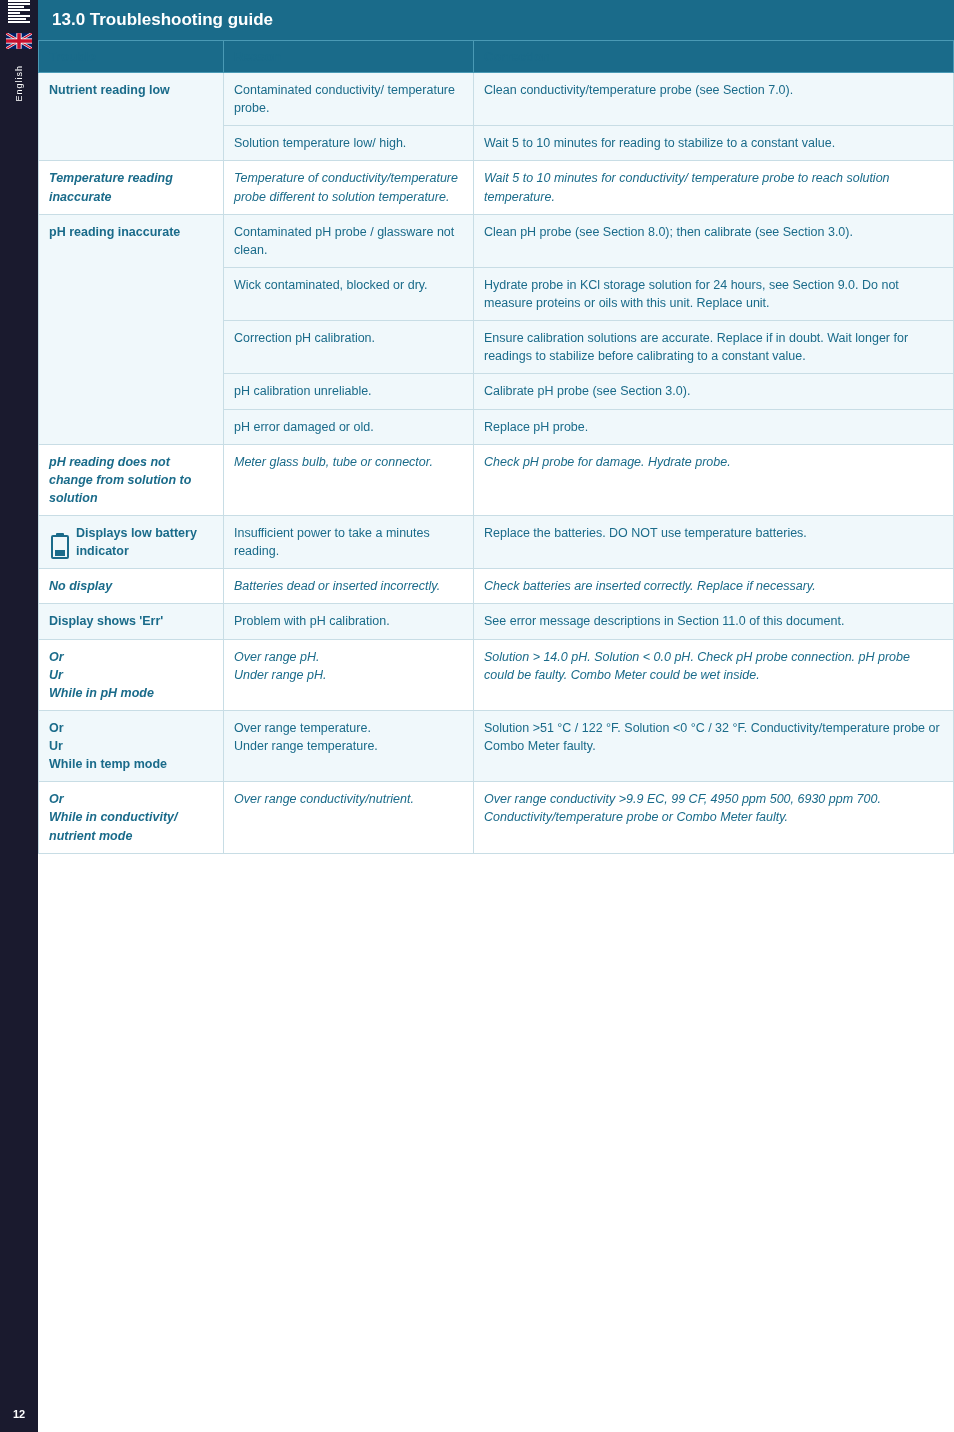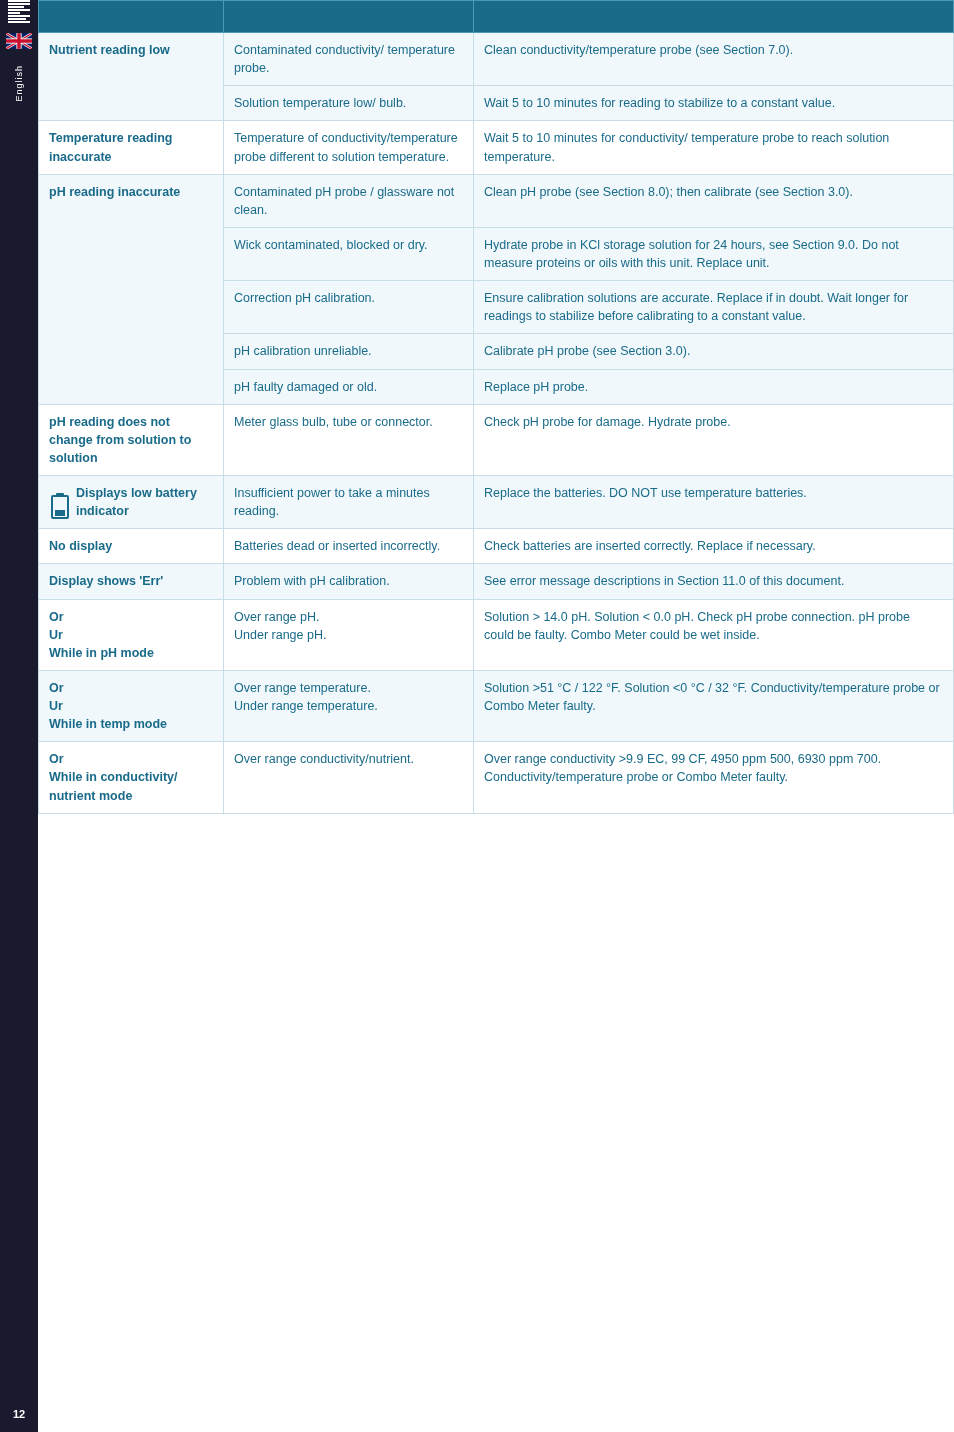--- a/index.html
+++ b/index.html
@@ -108,20 +108,21 @@
       color: #1a6b8a;
     }
 
     .row-bg-light {
       background: #f0f8fb;
       border-radius: 16px;
     }
 
     .row-bg-white {
       background: #ffffff;
+      font-style: italic;
     }
 
     .battery-icon-cell {
       display: flex;
       align-items: flex-end;
       gap: 5px;
     }
 
     .battery-symbol {
       display: flex;
@@ -155,20 +156,21 @@
       <rect x="0" y="12" width="60" height="12" fill="white"></rect>
       <rect x="26" y="0" width="8" height="36" fill="#C8102E"></rect>
       <rect x="0" y="14" width="60" height="8" fill="#C8102E"></rect>
     </svg>
   </div>
   <span class="english-label">English</span>
   <span class="page-num">12</span>
 </div>
 
 <div class="main-content">
+  <div class="section-header">13.0  Troubleshooting guide</div>
 
   <table>
     <thead>
       <tr>
         <th class="col-trouble">Trouble</th>
         <th class="col-reason">Reason</th>
         <th class="col-correction">Correction</th>
       </tr>
     </thead>
     <tbody>
@@ -179,21 +181,21 @@
         </td>
         <td class="col-reason">
           <span>Contaminated conductivity/ temperature probe.</span>
         </td>
         <td class="col-correction">
           <span>Clean conductivity/temperature probe (see Section 7.0).</span>
         </td>
       </tr>
       <tr class="row-bg-light">
         <td class="col-reason">
-          <span>Solution temperature low/ bulb.</span>
+          <span>Solution temperature low/ high.</span>
         </td>
         <td class="col-correction">
           <span>Wait 5 to 10 minutes for reading to stabilize to a constant value.</span>
         </td>
       </tr>
 
       <tr class="row-bg-white">
         <td class="col-trouble">
           <span>Temperature reading inaccurate</span>
         </td>
@@ -235,21 +237,21 @@
       <tr class="row-bg-light">
         <td class="col-reason">
           <span>pH calibration unreliable.</span>
         </td>
         <td class="col-correction">
           <span>Calibrate pH probe (see Section 3.0).</span>
         </td>
       </tr>
       <tr class="row-bg-light">
         <td class="col-reason">
-          <span>pH faulty damaged or old.</span>
+          <span>pH error damaged or old.</span>
         </td>
         <td class="col-correction">
           <span>Replace pH probe.</span>
         </td>
       </tr>
 
       <tr class="row-bg-white">
         <td class="col-trouble">
           <span>pH reading does not change from solution to solution</span>
         </td>

